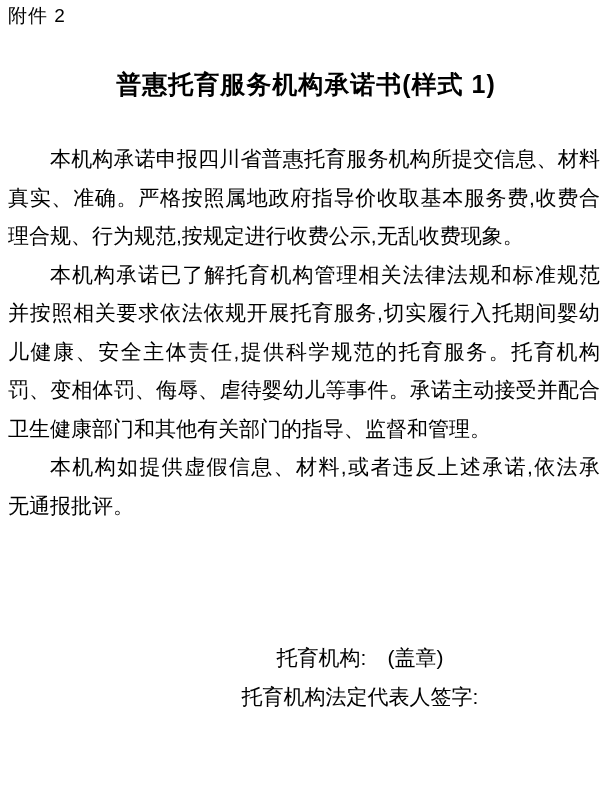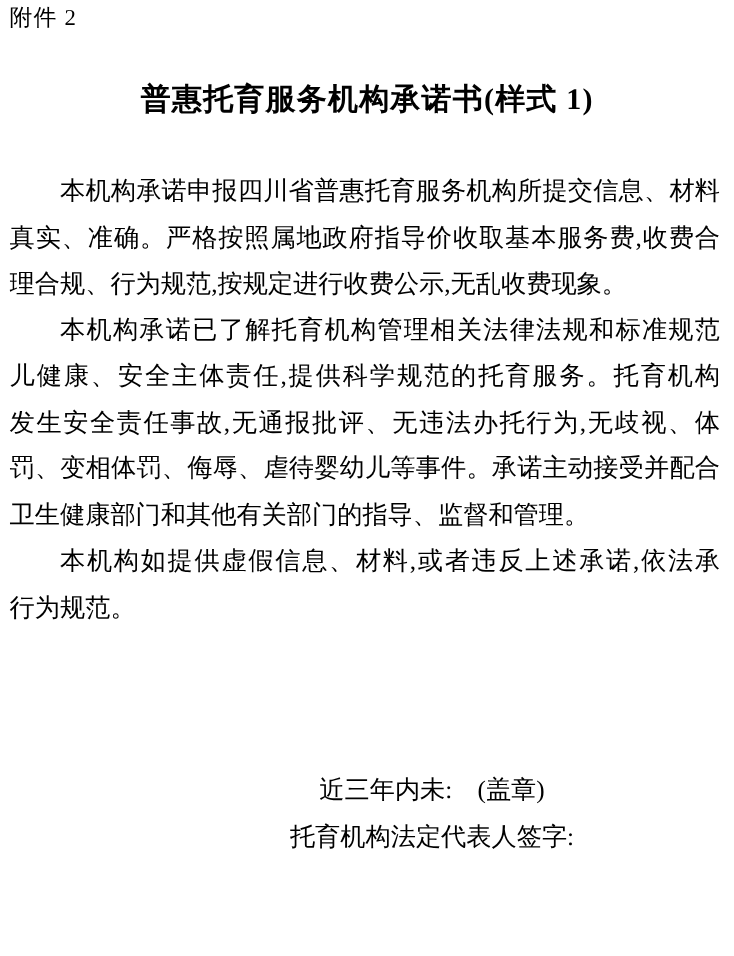--- a/index.html
+++ b/index.html
@@ -7,21 +7,21 @@
     padding: 0;
     background: #ffffff;
   }
   .page {
     position: relative;
     width: 612px;
     height: 797px;
     background: #ffffff;
     color: #000000;
     overflow: hidden;
-    font-family: Liberation Serif, serif;
+    font-family: Liberation Sans, sans-serif;
     box-sizing: border-box;
   }
   .attachment-label {
     margin: 4px 0 0 8px;
     font-size: 19px;
     line-height: 24px;
     letter-spacing: 1px;
   }
   .doc-title {
     margin-top: 36px;
@@ -76,31 +76,31 @@
   <div class="doc-body">
 
     <div class="para">
       <div class="line first fill">本机构承诺申报四川省普惠托育服务机构所提交信息、材料</div>
       <div class="line fill">真实、准确。严格按照属地政府指导价收取基本服务费,收费合</div>
       <div class="line">理合规、行为规范,按规定进行收费公示,无乱收费现象。</div>
     </div>
 
     <div class="para">
       <div class="line first fill">本机构承诺已了解托育机构管理相关法律法规和标准规范</div>
+      <div class="line fill">并按照相关要求依法依规开展托育服务,切实履行入托期间婴幼</div>
       <div class="line fill">儿健康、安全主体责任,提供科学规范的托育服务。托育机构</div>
-      <div class="line fill">发生安全责任事故,无通报批评、无违法办托行为,无歧视、体</div>
       <div class="line fill">罚、变相体罚、侮辱、虐待婴幼儿等事件。承诺主动接受并配合</div>
       <div class="line">卫生健康部门和其他有关部门的指导、监督和管理。</div>
     </div>
 
     <div class="para">
       <div class="line first fill">本机构如提供虚假信息、材料,或者违反上述承诺,依法承</div>
-      <div class="line">行为规范。</div>
+      <div class="line">无通报批评。</div>
     </div>
 
   </div>
 
   <div class="sig-block">
-    <div class="sig-line">近三年内未:　(盖章)</div>
+    <div class="sig-line">托育机构:　(盖章)</div>
     <div class="sig-line">托育机构法定代表人签字:</div>
   </div>
 
 </div>
 
 </body></html>

